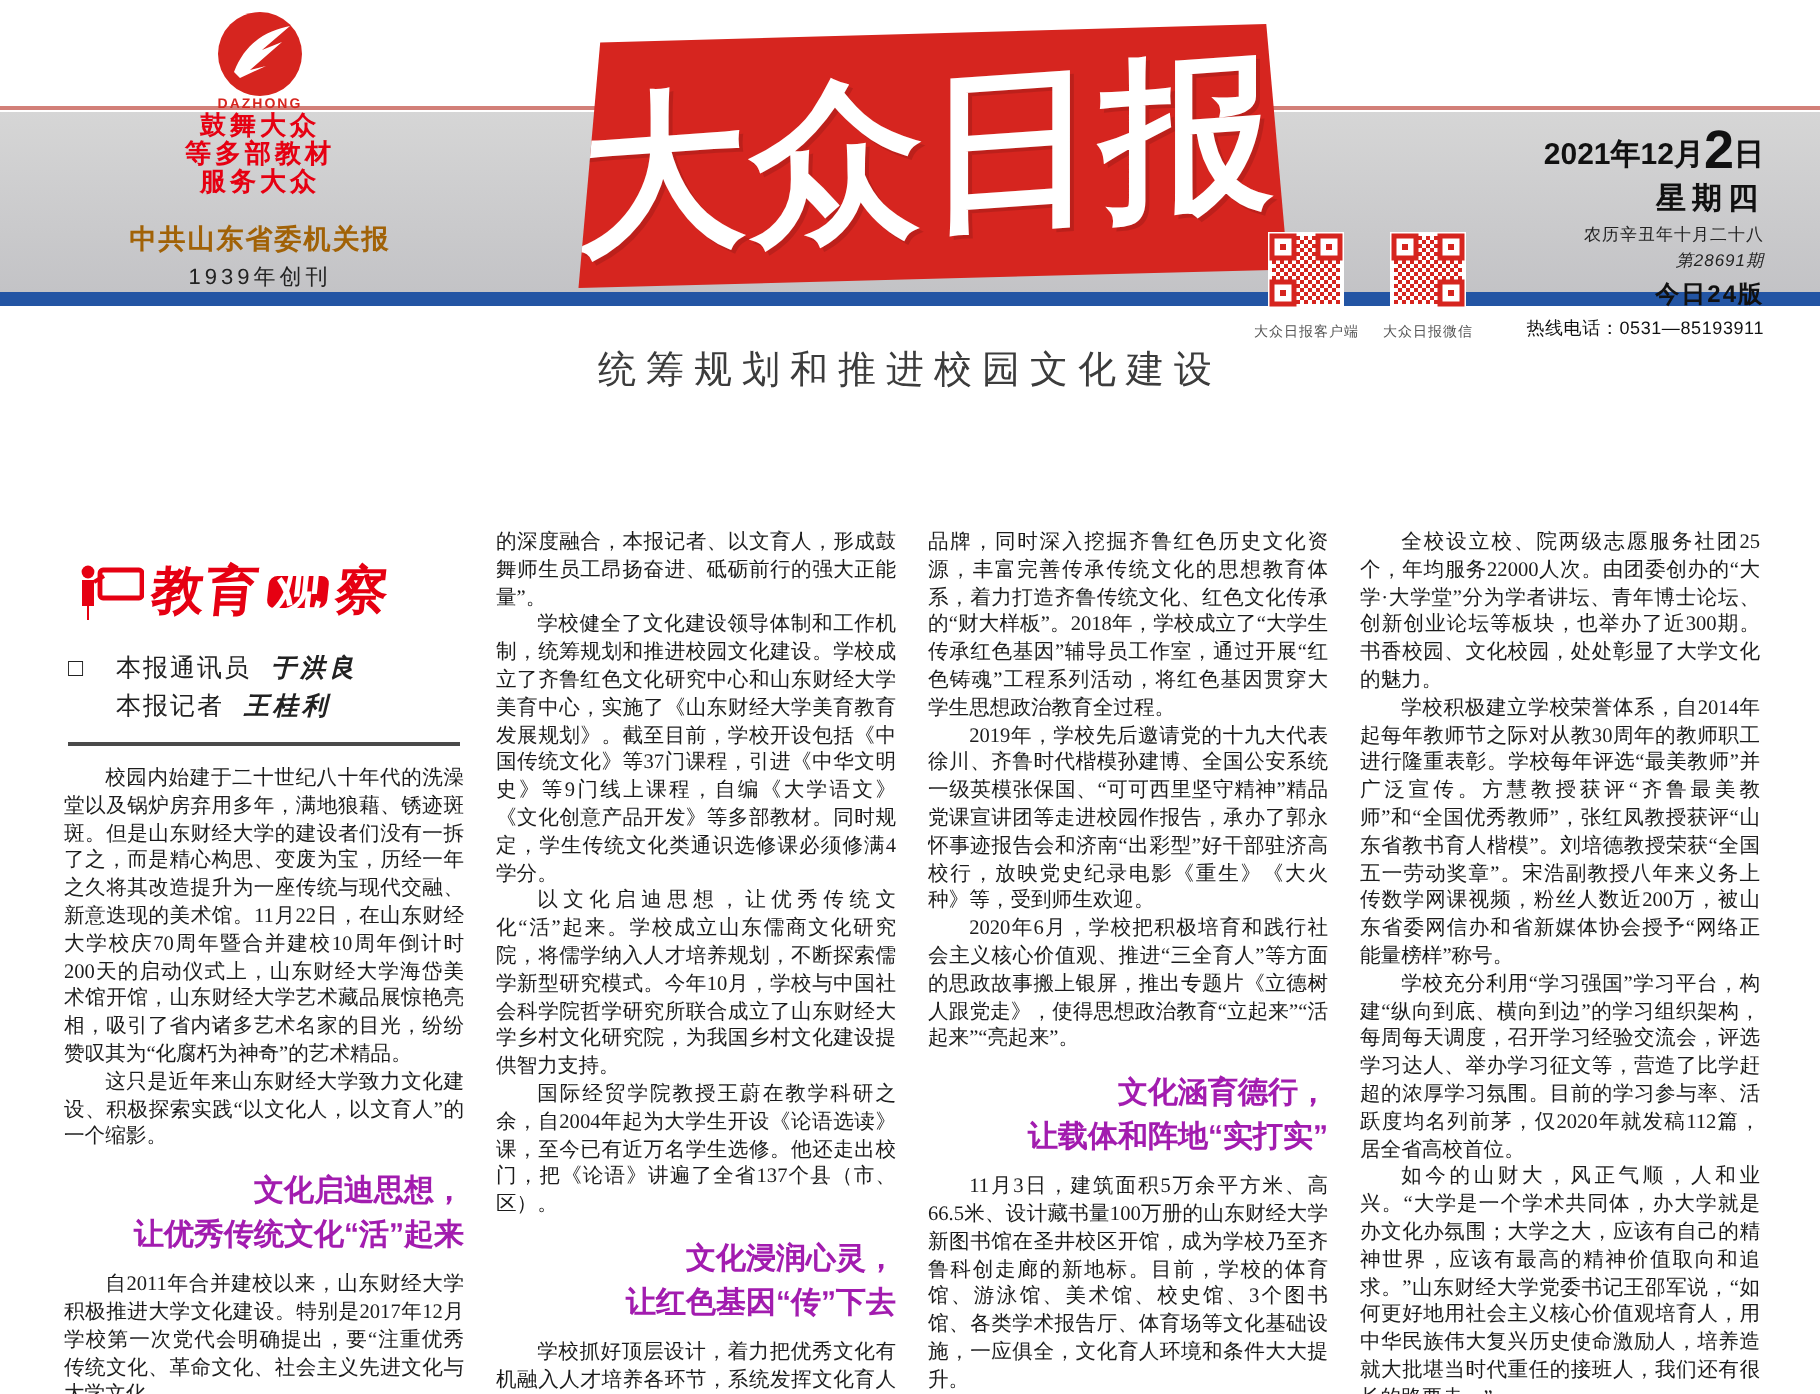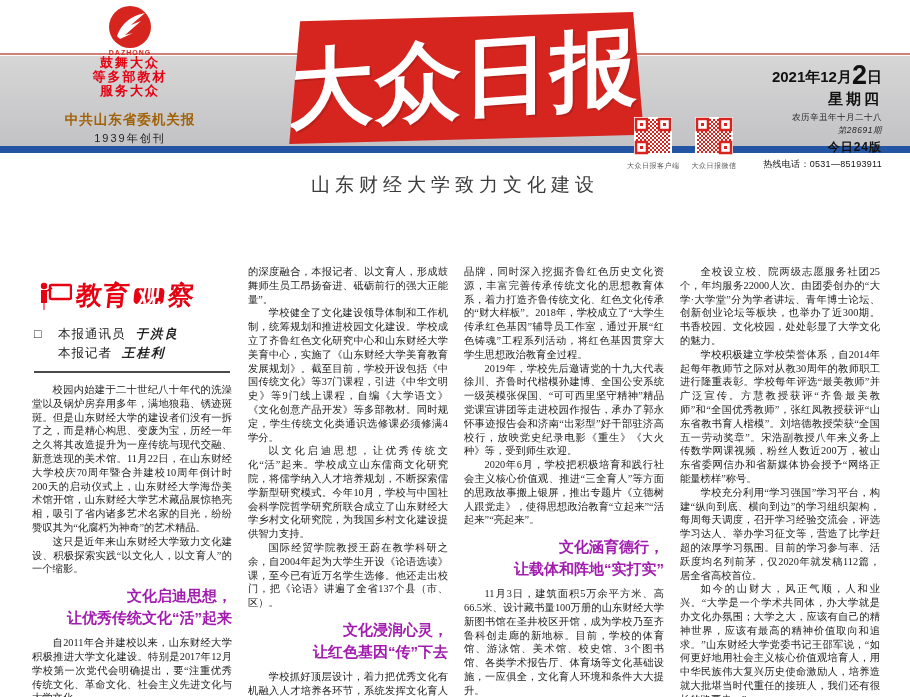--- a/index.html
+++ b/index.html
@@ -150,21 +150,21 @@
         <span>2021年12月</span><span class="date-day">2</span><span>日</span>
       </div>
       <div class="weekday">星期四</div>
       <div class="lunar">农历辛丑年十月二十八</div>
       <div class="issue-no">第28691期</div>
       <div class="pages-today">今日24版</div>
       <div class="hotline">热线电话：0531—85193911</div>
     </div>
   </div>
 
-  <div class="kicker">山东财经大学致力文化建设</div>
+  <div class="kicker">统筹规划和推进校园文化建设</div>
 
   <div class="columns">
 
     <div class="col">
       <div class="edu-logo">
         <svg width="34" height="30" viewBox="0 0 34 30">
           <circle cx="6" cy="5" r="3.2" fill="#e60012"></circle>
           <path d="M3 9 L9 9 L9 22 L6.5 22 L6.5 29 L5.5 29 L5.5 22 L3 22 Z" fill="#e60012"></path>
           <rect x="12" y="4" width="21" height="14" rx="1.5" fill="none" stroke="#e60012" stroke-width="2.4"></rect>
           <path d="M9 10 L14 7" stroke="#e60012" stroke-width="2"></path>

